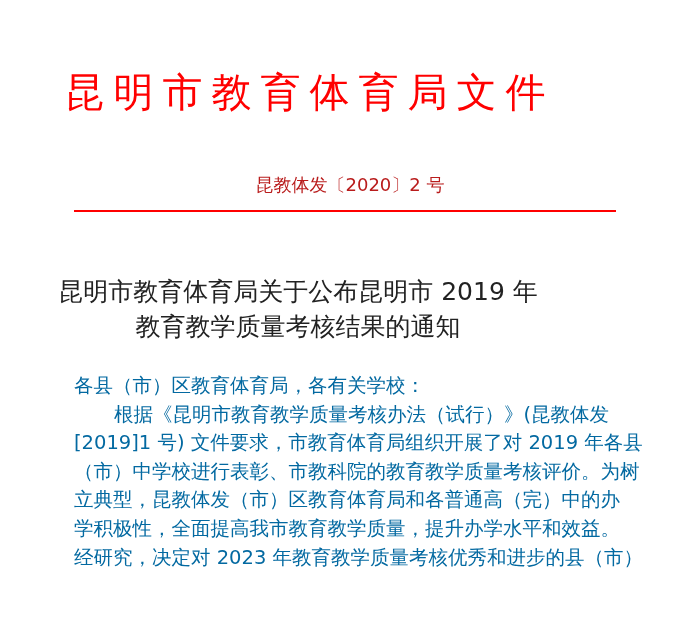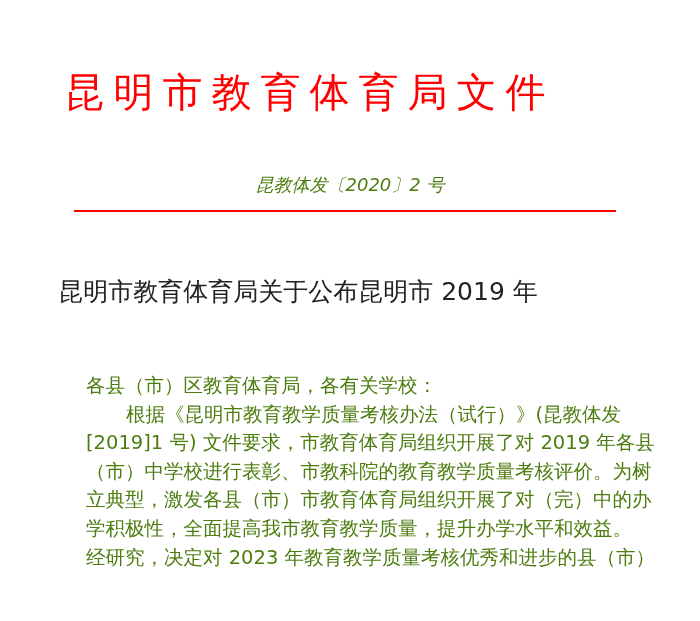--- a/index.html
+++ b/index.html
@@ -30,23 +30,22 @@
       white-space: nowrap;
     }
     .doc-number {
       position: absolute;
       left: 0;
       top: 172px;
       width: 700px;
       text-align: center;
       font-size: 18px;
       line-height: 26px;
-      color: #4d7c0f;
+      color: #b91c1c;
       white-space: nowrap;
-      font-style: italic;
     }
     .red-rule {
       position: absolute;
       left: 74px;
       top: 210px;
       width: 542px;
       height: 2px;
       background: #ff0000;
     }
     .notice-title {
@@ -62,45 +61,45 @@
     .notice-title div {
       white-space: nowrap;
     }
     .body-text {
       position: absolute;
       left: 74px;
       top: 372px;
       width: 556px;
       font-size: 19.5px;
       line-height: 28.6px;
-      color: #4d7c0f;
-      margin-left: 12px;
+      color: #0369a1;
     }
     .body-text .line {
       white-space: nowrap;
       display: block;
     }
     .body-text .indent {
       padding-left: 40px;
     }
   </style>
 </head>
 <body>
 
 <div class="doc-header">昆明市教育体育局文件</div>
 
 <div class="doc-number">昆教体发〔2020〕2 号</div>
 
 <div class="red-rule"></div>
 
 <div class="notice-title">
   <div>昆明市教育体育局关于公布昆明市 2019 年</div>
+  <div>教育教学质量考核结果的通知</div>
 </div>
 
 <div class="body-text">
   <span class="line">各县（市）区教育体育局，各有关学校：</span>
   <span class="line indent">根据《昆明市教育教学质量考核办法（试行）》(昆教体发</span>
   <span class="line">[2019]1 号) 文件要求，市教育体育局组织开展了对 2019 年各县</span>
   <span class="line">（市）中学校进行表彰、市教科院的教育教学质量考核评价。为树</span>
-  <span class="line">立典型，激发各县（市）市教育体育局组织开展了对（完）中的办</span>
+  <span class="line">立典型，昆教体发（市）区教育体育局和各普通高（完）中的办</span>
   <span class="line">学积极性，全面提高我市教育教学质量，提升办学水平和效益。</span>
   <span class="line">经研究，决定对 2023 年教育教学质量考核优秀和进步的县（市）</span>
 </div>
 
 </body></html>

